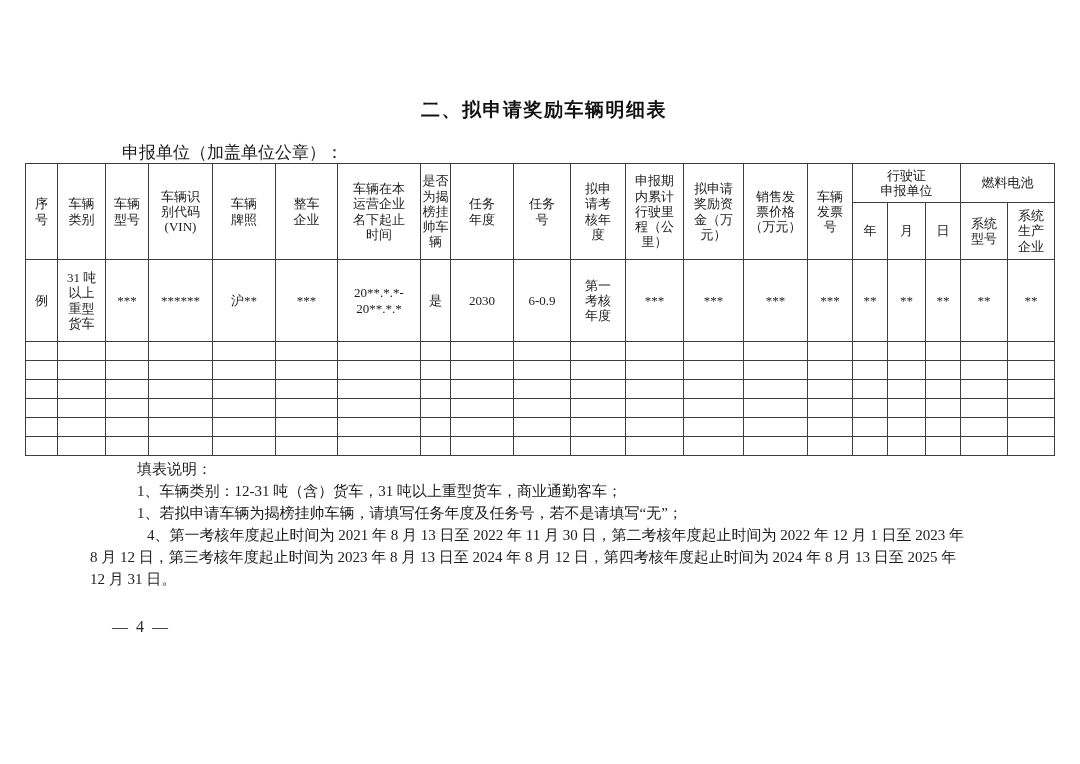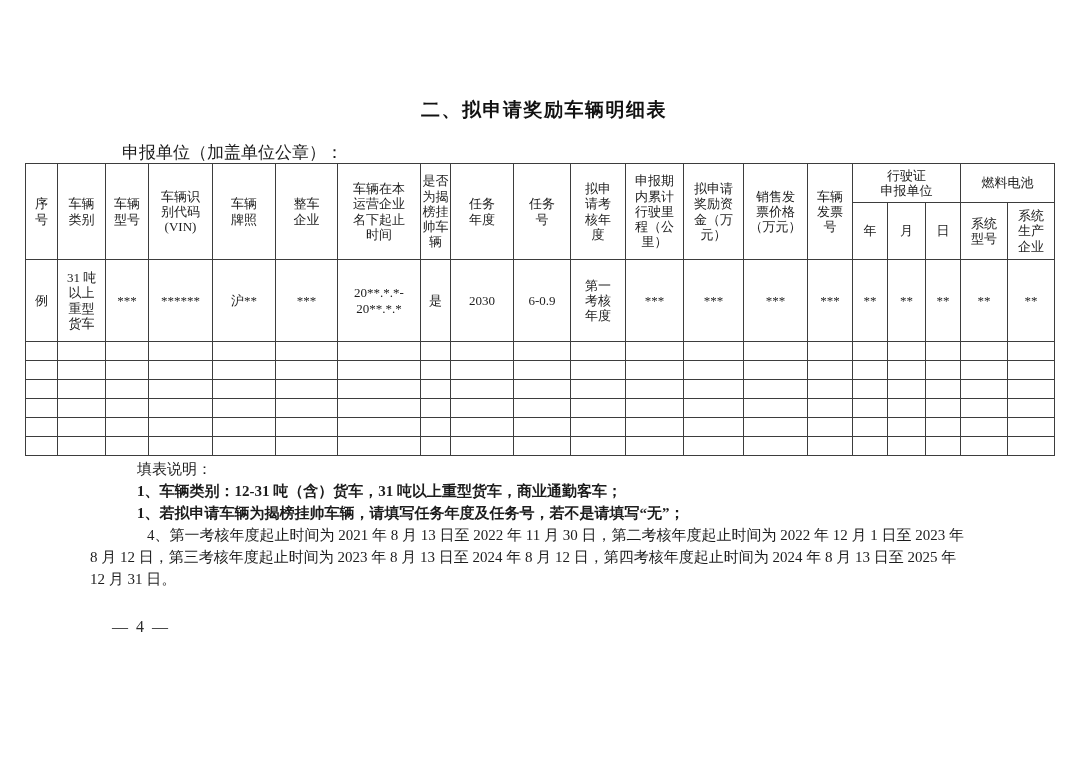--- a/index.html
+++ b/index.html
@@ -67,21 +67,21 @@
   .notes {
     position: absolute;
     left: 83px;
     top: 458px;
     width: 884px;
     font-size: 15px;
     line-height: 22px;
     margin-left: 7px;
   }
   .notes .note-heading { text-indent: 47px; }
-  .notes .note-item { text-indent: 47px; font-weight: bold; }
+  .notes .note-item { text-indent: 47px; }
   .notes .note-item-wrap { text-indent: 57px; font-family: Liberation Serif, serif; }
   .page-number {
     position: absolute;
     left: 112px;
     top: 618px;
     font-size: 16px;
     letter-spacing: 2px;
     color: #2a2a2a;
   }
 </style>

